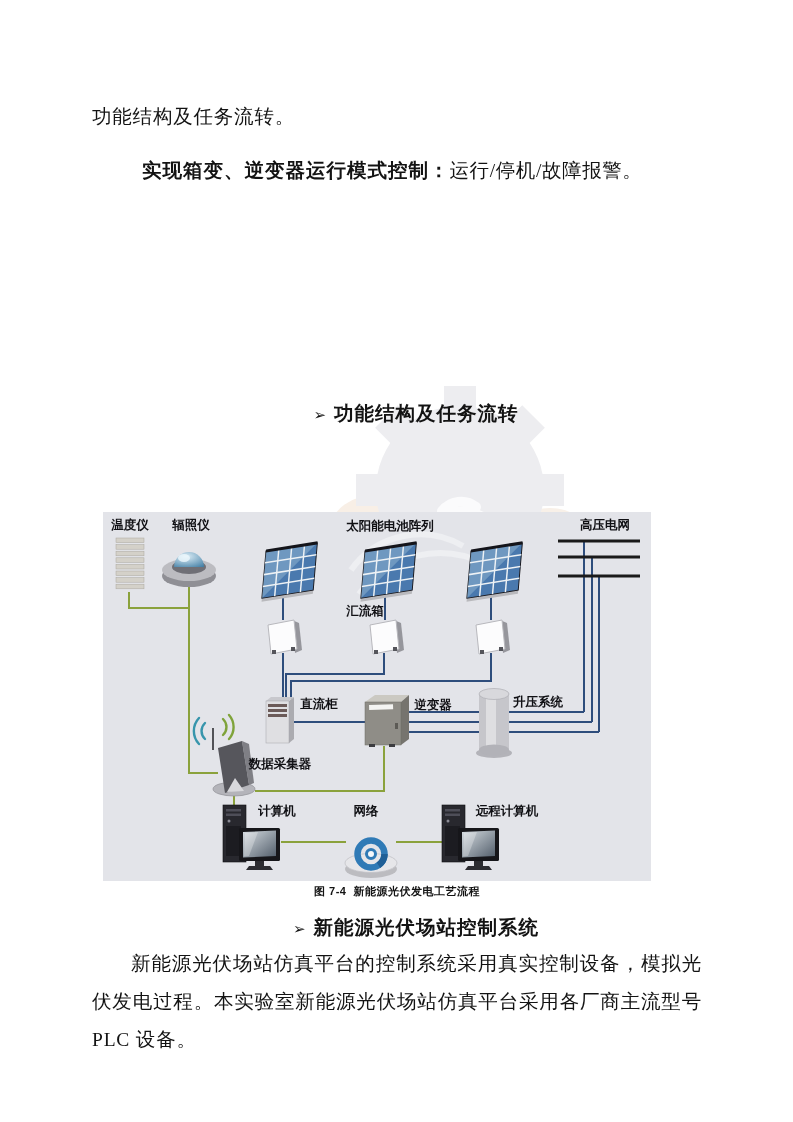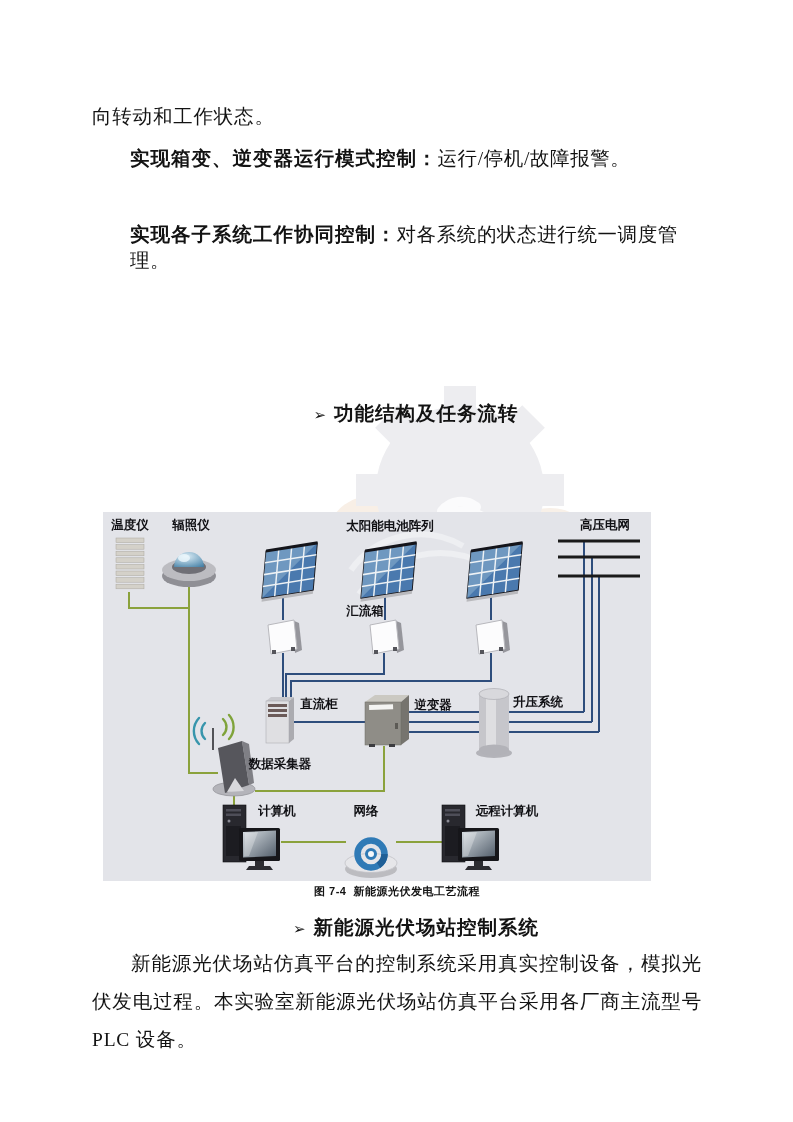--- a/index.html
+++ b/index.html
@@ -1,21 +1,21 @@
 <!DOCTYPE html>
 <html><head>
 <meta charset="utf-8">
 <style>
   html,body{margin:0;padding:0;background:#ffffff;}
   .page{position:relative;width:793px;height:1122px;background:#ffffff;overflow:hidden;
         font-family:"Liberation Serif",serif;color:#131313;}
   .abs{position:absolute;left:92px;width:610px;box-sizing:border-box;z-index:2;}
   .body-line{font-size:19.5px;line-height:26px;letter-spacing:0.8px;}
   .para{font-size:19.5px;line-height:38px;letter-spacing:0.8px;text-align:justify;text-indent:2em;}
-  .item{font-size:19.5px;line-height:26px;letter-spacing:0.6px;padding-left:38px;margin:0;}
+  .item{font-size:19.5px;line-height:26px;letter-spacing:0.6px;padding-left:38px;margin:12px;}
   .item b{font-weight:700;letter-spacing:1px;}
   .heading{font-size:19.5px;font-weight:700;letter-spacing:1px;padding-left:38px;text-align:center;}
   .bullet{font-family:"DejaVu Sans",sans-serif;font-size:15px;margin-right:7px;font-weight:400;}
   .caption{font-family:"Liberation Sans",sans-serif;font-weight:700;font-size:11px;
            text-align:center;letter-spacing:0.5px;white-space:pre-wrap;}
   .pagenum{font-size:17.5px;text-align:right;letter-spacing:1px;}
   .watermark{position:absolute;left:318px;top:378px;z-index:0;}
   .figure-wrap{position:absolute;left:103px;top:512px;z-index:1;}
   svg text.dlabel{font-family:"Liberation Sans",sans-serif;font-weight:700;font-size:12.5px;fill:#101014;}
 </style>
@@ -42,26 +42,25 @@
         </g>
       </g>
       <g stroke="#fbfbfc" stroke-width="10" fill="none" stroke-linecap="round">
         <path d="M96 168 a62 62 0 0 1 88 -10"></path>
         <path d="M110 150 a42 42 0 0 1 60 -7"></path>
         <path d="M124 133 a24 24 0 0 1 34 -4"></path>
       </g>
     </svg>
   </div>
 
-  <div class="abs body-line" style="top:104px">向转动和工作状态。</div>
+  <div class="abs body-line" style="top:104px">功能结构及任务流转。</div>
 
   <p class="abs item" style="top:146px"><b>实现箱变、逆变器运行模式控制：</b><span>运行/停机/故障报警。</span></p>
 
 
-  <p class="abs item" style="top:222px"><b>实现各子系统工作协同控制：</b><span>对各系统的状态进行统一调度管理。</span></p>
 
 
   <div class="abs heading" style="top:400px">
     <span class="bullet">➢</span><b>功能结构及任务流转</b>
   </div>
 
 
   <div class="figure-wrap">
     <svg width="548" height="369" viewBox="0 0 548 369">
       <defs>

